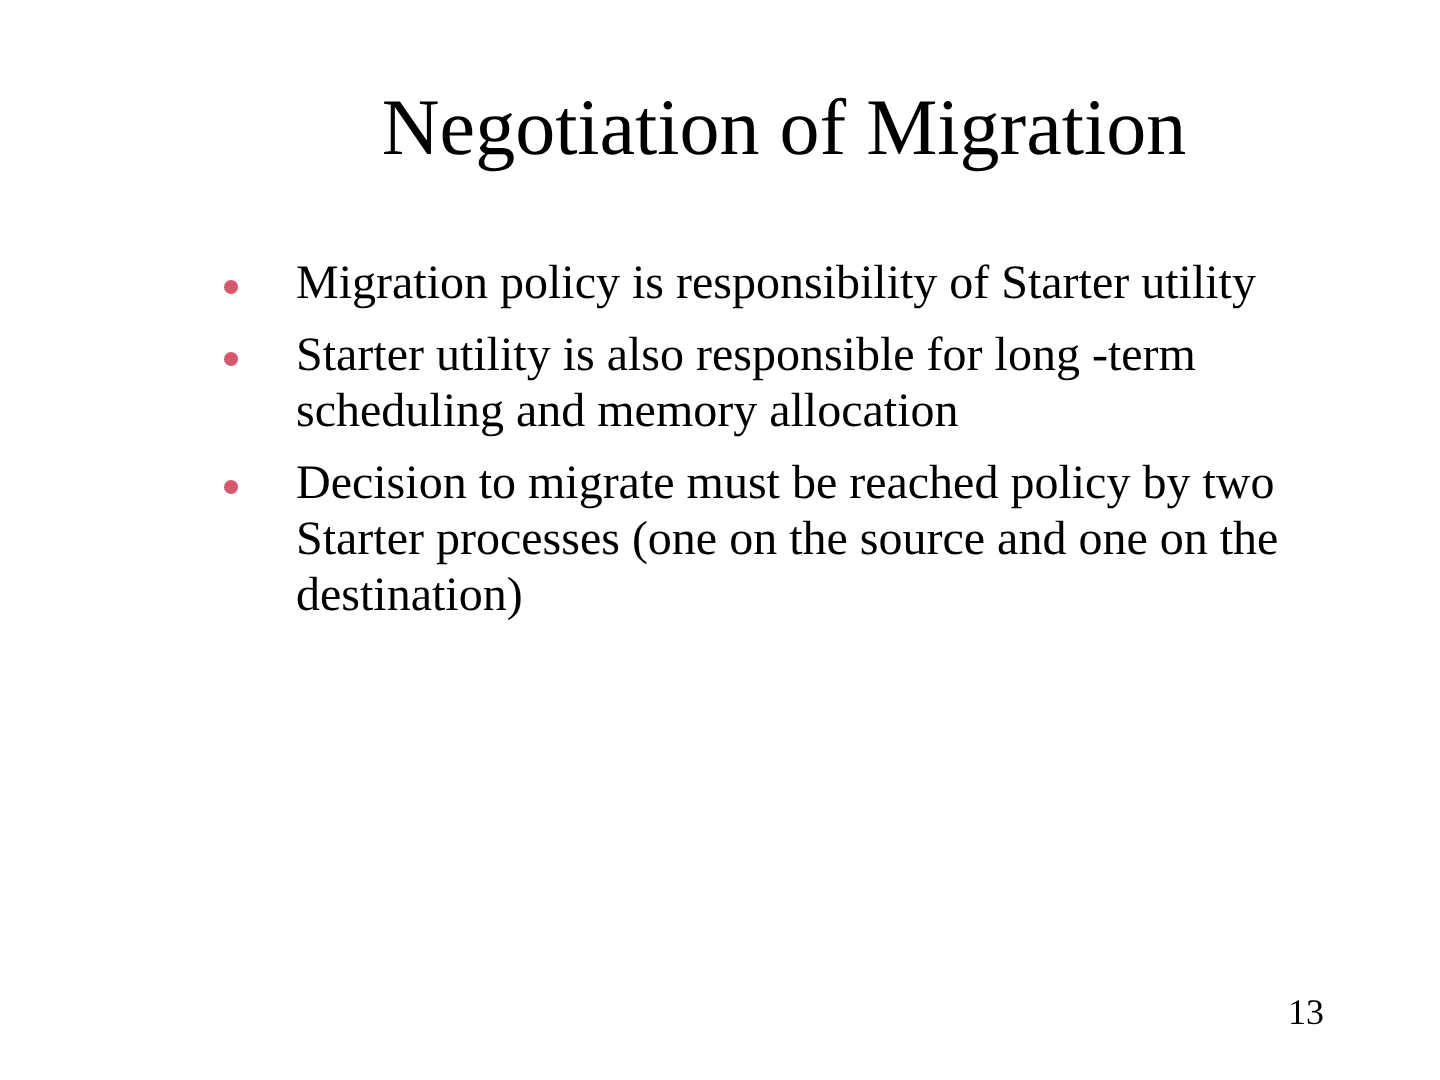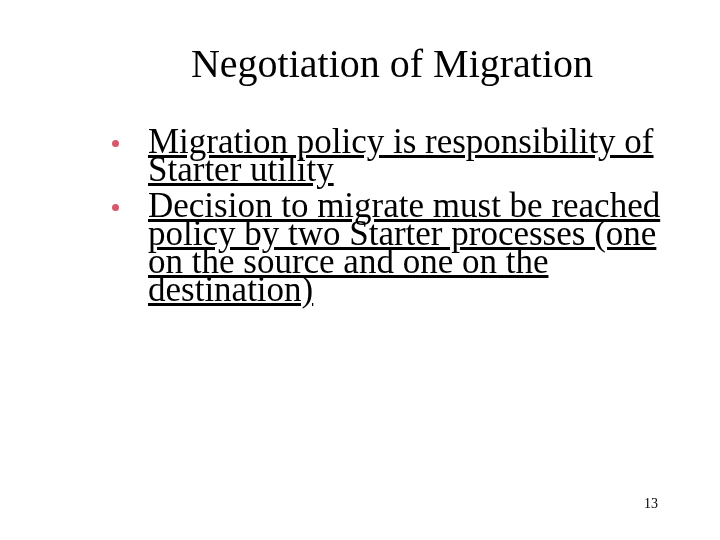--- a/index.html
+++ b/index.html
@@ -1,31 +1,35 @@
 <!DOCTYPE html>
 <html><head>
   <meta charset="utf-8">
   <style>
     html, body { margin:0; padding:0; }
     body { width:720px; height:540px; background:#ffffff; position:relative; overflow:hidden; font-family:"Liberation Serif", serif; color:#000; }
     .title { position:absolute; left:0; top:40px; width:784px; text-align:center; font-size:40px; line-height:48px; }
     .bullets { position:absolute; left:112px; top:128px; width:580px; margin:0; padding:0; list-style:none; }
-    .bullet { position:relative; padding-left:36px; font-size:35px; line-height:28px; margin:0 0 8px 0;text-decoration:underline; }
+    .bullet { position:relative; padding-left:36px; font-size:24px; line-height:28px; margin:0 0 8px 0; }
     .bullet .dot { position:absolute; left:0; top:12px; width:7px; height:7px; border-radius:50%; background:#d9576a; }
-    .pagenum { position:absolute; left:644px; top:496px; font-size:14px; }
+    .pagenum { position:absolute; left:644px; top:496px; font-size:18px; }
   </style>
 </head>
 <body>
 
 <div>
   <div class="title">Negotiation of Migration</div>
   <ul class="bullets">
     <li class="bullet">
       <span class="dot"></span>
       <span>Migration policy is responsibility of Starter utility</span>
     </li>
     <li class="bullet">
       <span class="dot"></span>
+      <span>Starter utility is also responsible for long -term scheduling and memory allocation</span>
+    </li>
+    <li class="bullet">
+      <span class="dot"></span>
       <span>Decision to migrate must be reached policy by two Starter processes (one on the source and one on the destination)</span>
     </li>
   </ul>
   <div class="pagenum">13</div>
 </div>
 
 </body></html>

